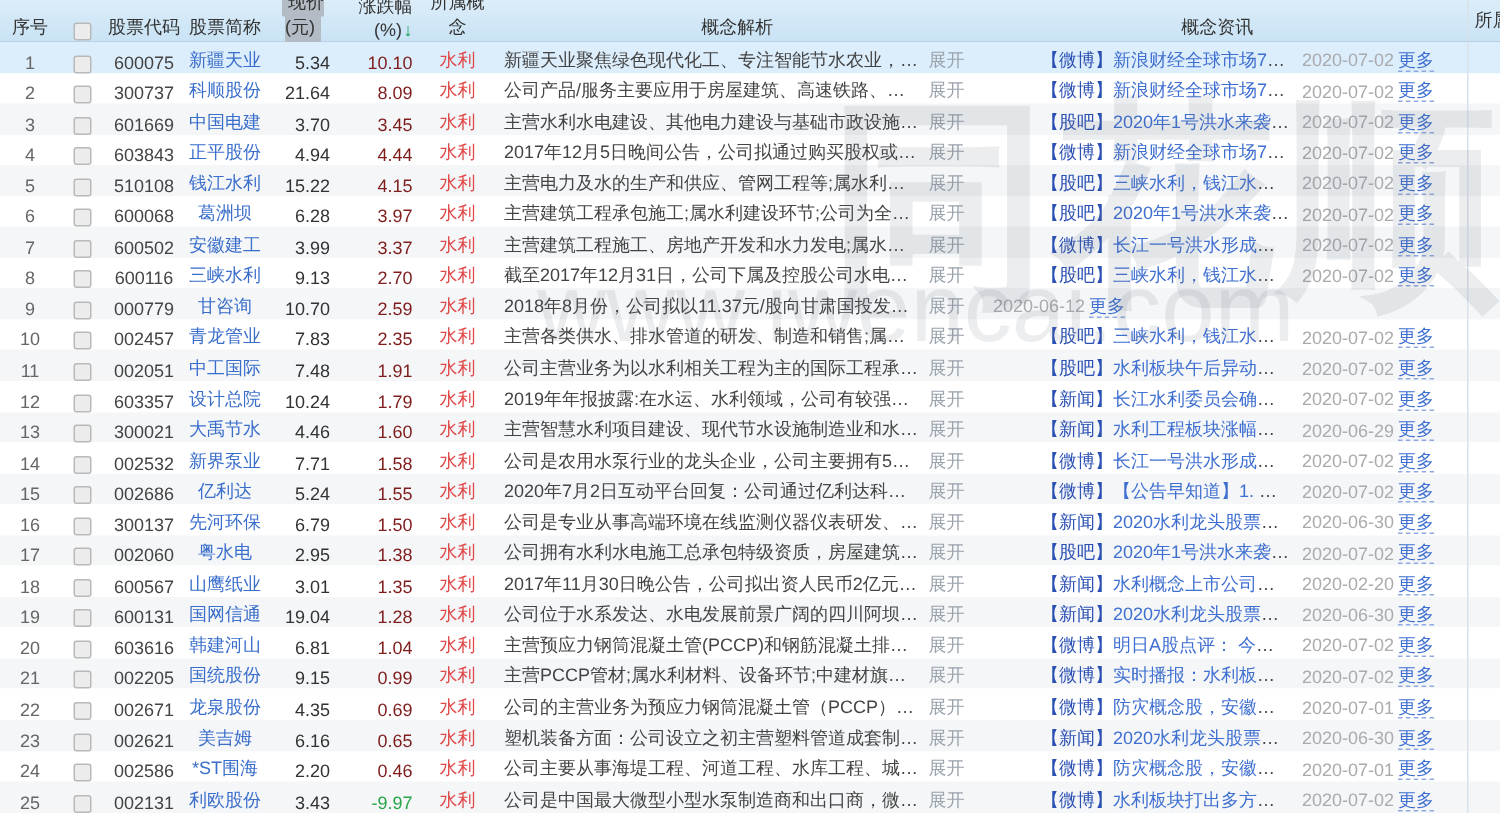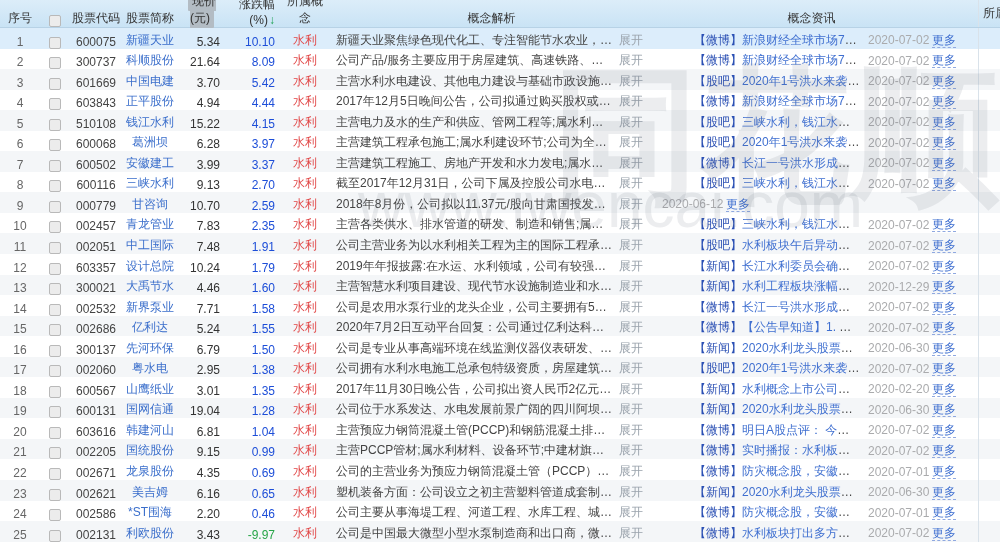--- a/index.html
+++ b/index.html
@@ -29,21 +29,21 @@
 
   .thead .c-idx,.thead .c-code,.thead .c-name,.thead .c-cpt { color:#333; }
   .thead .c-ana,.thead .c-news { justify-content:center; padding-left:0; }
   .thead .c-price { text-align:center; padding-right:0; }
   .hl-price { background:#b3bcc4; padding:3px 4px; border-radius:1px; }
   .sort-arrow { color:#1fa355; font-weight:bold; margin-left:1px; }
 
   
   .checkbox { width:12px; height:12px; background:#ececec; border:1px solid #b9b9b9; border-radius:2px; }
   .stock-link { color:#3a6ecb; cursor:pointer; }
-  .up   { color:#1d4ed8; }
+  .up   { color:#7f1d1d; }
   .down { color:#27a548; }
   .concept { color:#e14747; }
   .ana-text { flex:1 1 auto; white-space:nowrap; overflow:hidden; text-overflow:ellipsis; color:#444; }
   .expand { flex:0 0 auto; color:#9aa3ac; margin-left:5px; padding-right:12px; cursor:pointer; }
   .news-link { flex:1 1 auto; white-space:nowrap; overflow:hidden; text-overflow:ellipsis; margin-right:8px; cursor:pointer; }
   .news-tag { color:#2b50b4;margin-left:32px; }
   .news-title { color:#3f6fd0; }
   .news-date { flex:0 0 64px; color:#aaabad; }
   .more { flex:0 0 36px; color:#3f6fd0; cursor:pointer; }
   .more span { border-bottom:1px dashed #8fa8e0; }
@@ -124,21 +124,21 @@
       </div>
 
       <div class="tr">
         <div class="c-idx">3</div>
         <div class="c-cb">
           <span class="checkbox"></span>
         </div>
         <div class="c-code">601669</div>
         <div class="c-name stock-link">中国电建</div>
         <div class="c-price">3.70</div>
-        <div class="c-chg chg up">5.42</div>
+        <div class="c-chg chg up">3.45</div>
         <div class="c-cpt concept">水利</div>
         <div class="c-ana">
           <span class="ana-text">主营水利水电建设、其他电力建设与基础市政设施工程;属水利建设环节...</span>
           <span class="expand">展开</span>
         </div>
         <div class="c-news">
           <span class="news-link"><span class="news-tag">【股吧】</span><span class="news-title">2020年1号洪水来袭，三峡入库流量...</span></span>
           <span class="news-date">2020-07-02</span>
           <span class="more"><span>更多</span></span>
         </div>
@@ -351,21 +351,21 @@
         <div class="c-name stock-link">大禹节水</div>
         <div class="c-price">4.46</div>
         <div class="c-chg chg up">1.60</div>
         <div class="c-cpt concept">水利</div>
         <div class="c-ana">
           <span class="ana-text">主营智慧水利项目建设、现代节水设施制造业和水利施工工程业务、现代...</span>
           <span class="expand">展开</span>
         </div>
         <div class="c-news">
           <span class="news-link"><span class="news-tag">【新闻】</span><span class="news-title">水利工程板块涨幅居前 国统股份等个股...</span></span>
-          <span class="news-date">2020-12-29</span>
+          <span class="news-date">2020-06-29</span>
           <span class="more"><span>更多</span></span>
         </div>
         <div class="c-ext"></div>
       </div>
 
       <div class="tr">
         <div class="c-idx">14</div>
         <div class="c-cb">
           <span class="checkbox"></span>
         </div>

